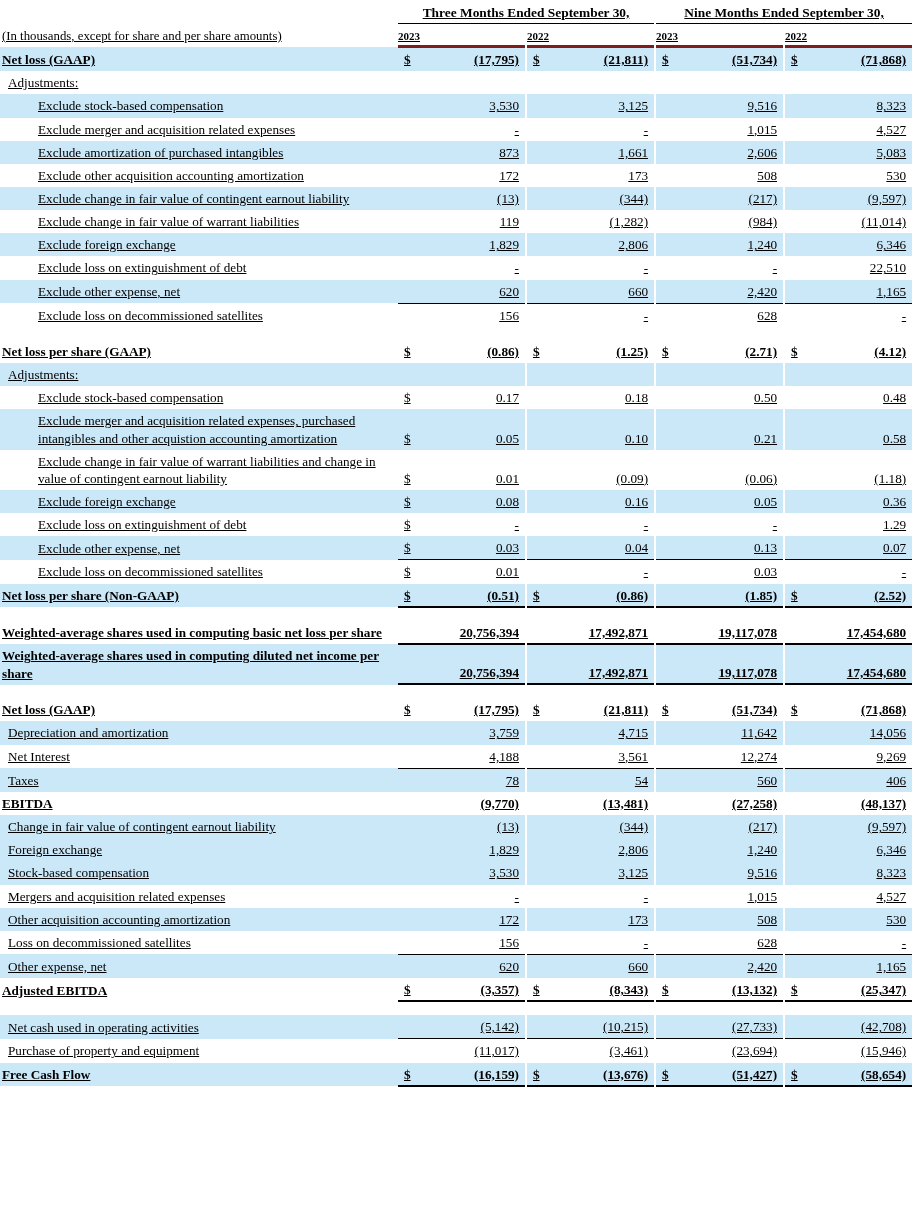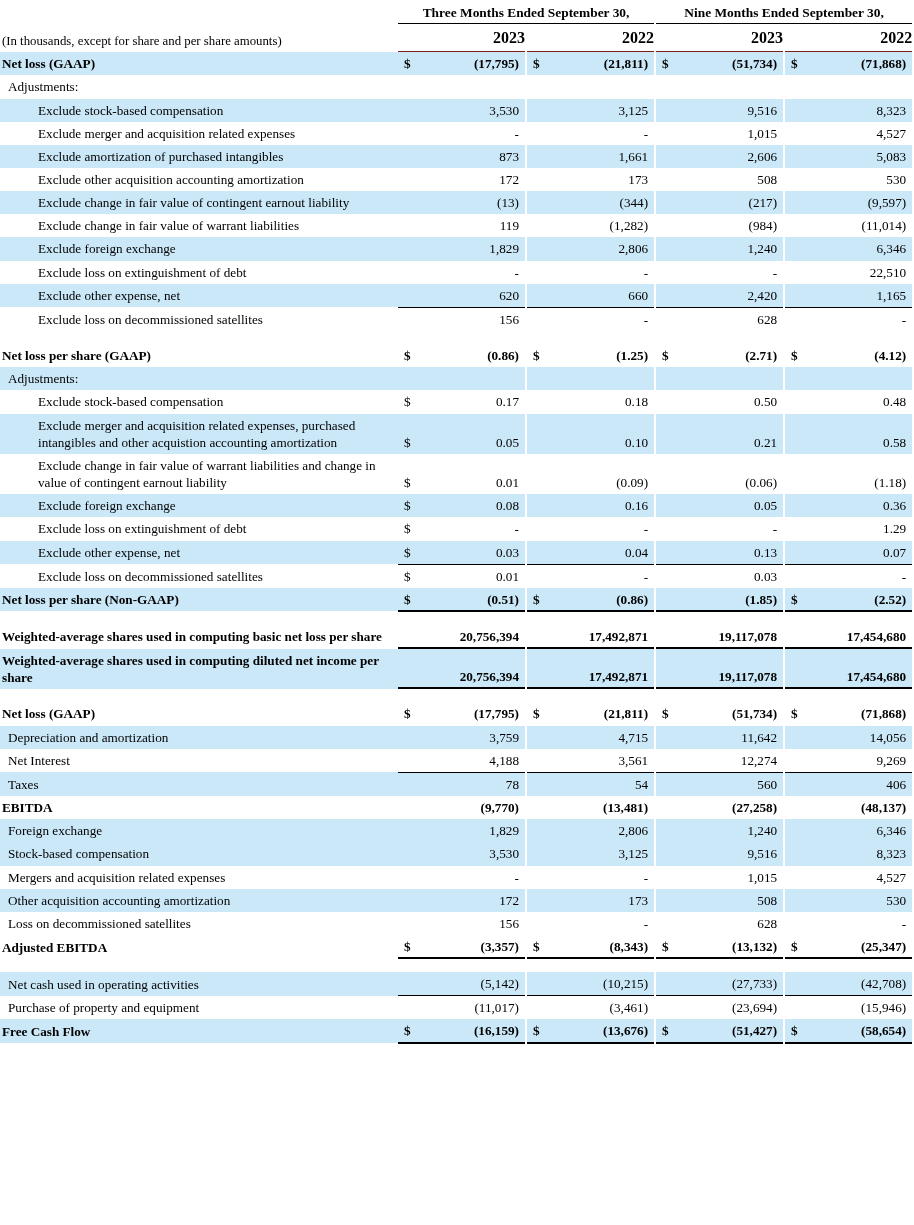--- a/index.html
+++ b/index.html
@@ -14,20 +14,21 @@
   }
   #table-wrap {
     width: 914px;
     box-sizing: border-box;
   }
   table.fin {
     width: 746px;
     border-collapse: collapse;
     table-layout: fixed;
     font-size: 13.2px;
+    text-decoration: underline;
   }
   table.fin col.c-label { width: 398px; }
   table.fin col.c-cur   { width: 30px;  }
   table.fin col.c-val   { width: 97px;  }
   table.fin col.c-gap   { width: 2px;   }
 
   td, th {
     padding: 0;
     vertical-align: bottom;
     line-height: 1.30;
@@ -73,25 +74,25 @@
   
   tr.hdr td { padding-top: 4px; padding-bottom: 2px; }
   td.grp {
     text-align: center;
     font-weight: bold;
     font-size: 13.4px;
     padding: 3px 0 2px 0;
     border-bottom: 1px solid #000;
   }
   td.yr {
-    text-align: right;
+    text-align: left;
     font-weight: bold;
-    font-size: 16px;
+    font-size: 11px;
     padding: 3px 0 2px 0;
-    border-bottom: 1px solid #7f1d1d;
+    border-bottom: 3px solid #7f1d1d;
   }
   td.caption {
     text-align: left;
     font-size: 12.8px;
     padding: 3px 4px 2px 2px;
     vertical-align: bottom;
   }
   td.blankhdr { border: none; }
 
   tr.spacer > td {
@@ -547,20 +548,34 @@
           <td class="cur bold"></td>
           <td class="val bold">(13,481)</td>
           <td class="gap"></td>
           <td class="cur bold"></td>
           <td class="val bold">(27,258)</td>
           <td class="gap"></td>
           <td class="cur bold"></td>
           <td class="val bold">(48,137)</td>
         </tr>
         <tr class="shade">
+          <td class="label ind1">Change in fair value of contingent earnout liability</td>
+          <td class="cur"></td>
+          <td class="val">(13)</td>
+          <td class="gap"></td>
+          <td class="cur"></td>
+          <td class="val">(344)</td>
+          <td class="gap"></td>
+          <td class="cur"></td>
+          <td class="val">(217)</td>
+          <td class="gap"></td>
+          <td class="cur"></td>
+          <td class="val">(9,597)</td>
+        </tr>
+        <tr class="shade">
           <td class="label ind1">Foreign exchange</td>
           <td class="cur"></td>
           <td class="val">1,829</td>
           <td class="gap"></td>
           <td class="cur"></td>
           <td class="val">2,806</td>
           <td class="gap"></td>
           <td class="cur"></td>
           <td class="val">1,240</td>
           <td class="gap"></td>
@@ -615,20 +630,34 @@
           <td class="val">156</td>
           <td class="gap"></td>
           <td class="cur"></td>
           <td class="val">-</td>
           <td class="gap"></td>
           <td class="cur"></td>
           <td class="val">628</td>
           <td class="gap"></td>
           <td class="cur"></td>
           <td class="val">-</td>
+        </tr>
+        <tr class="shade">
+          <td class="label ind1">Other expense, net</td>
+          <td class="cur rule-top"></td>
+          <td class="val rule-top">620</td>
+          <td class="gap"></td>
+          <td class="cur rule-top"></td>
+          <td class="val rule-top">660</td>
+          <td class="gap"></td>
+          <td class="cur rule-top"></td>
+          <td class="val rule-top">2,420</td>
+          <td class="gap"></td>
+          <td class="cur rule-top"></td>
+          <td class="val rule-top">1,165</td>
         </tr>
         <tr class="plain">
           <td class="label ind0 bold">Adjusted EBITDA</td>
           <td class="cur rule-dbl bold">$</td>
           <td class="val rule-dbl bold">(3,357)</td>
           <td class="gap"></td>
           <td class="cur rule-dbl bold">$</td>
           <td class="val rule-dbl bold">(8,343)</td>
           <td class="gap"></td>
           <td class="cur rule-dbl bold">$</td>

